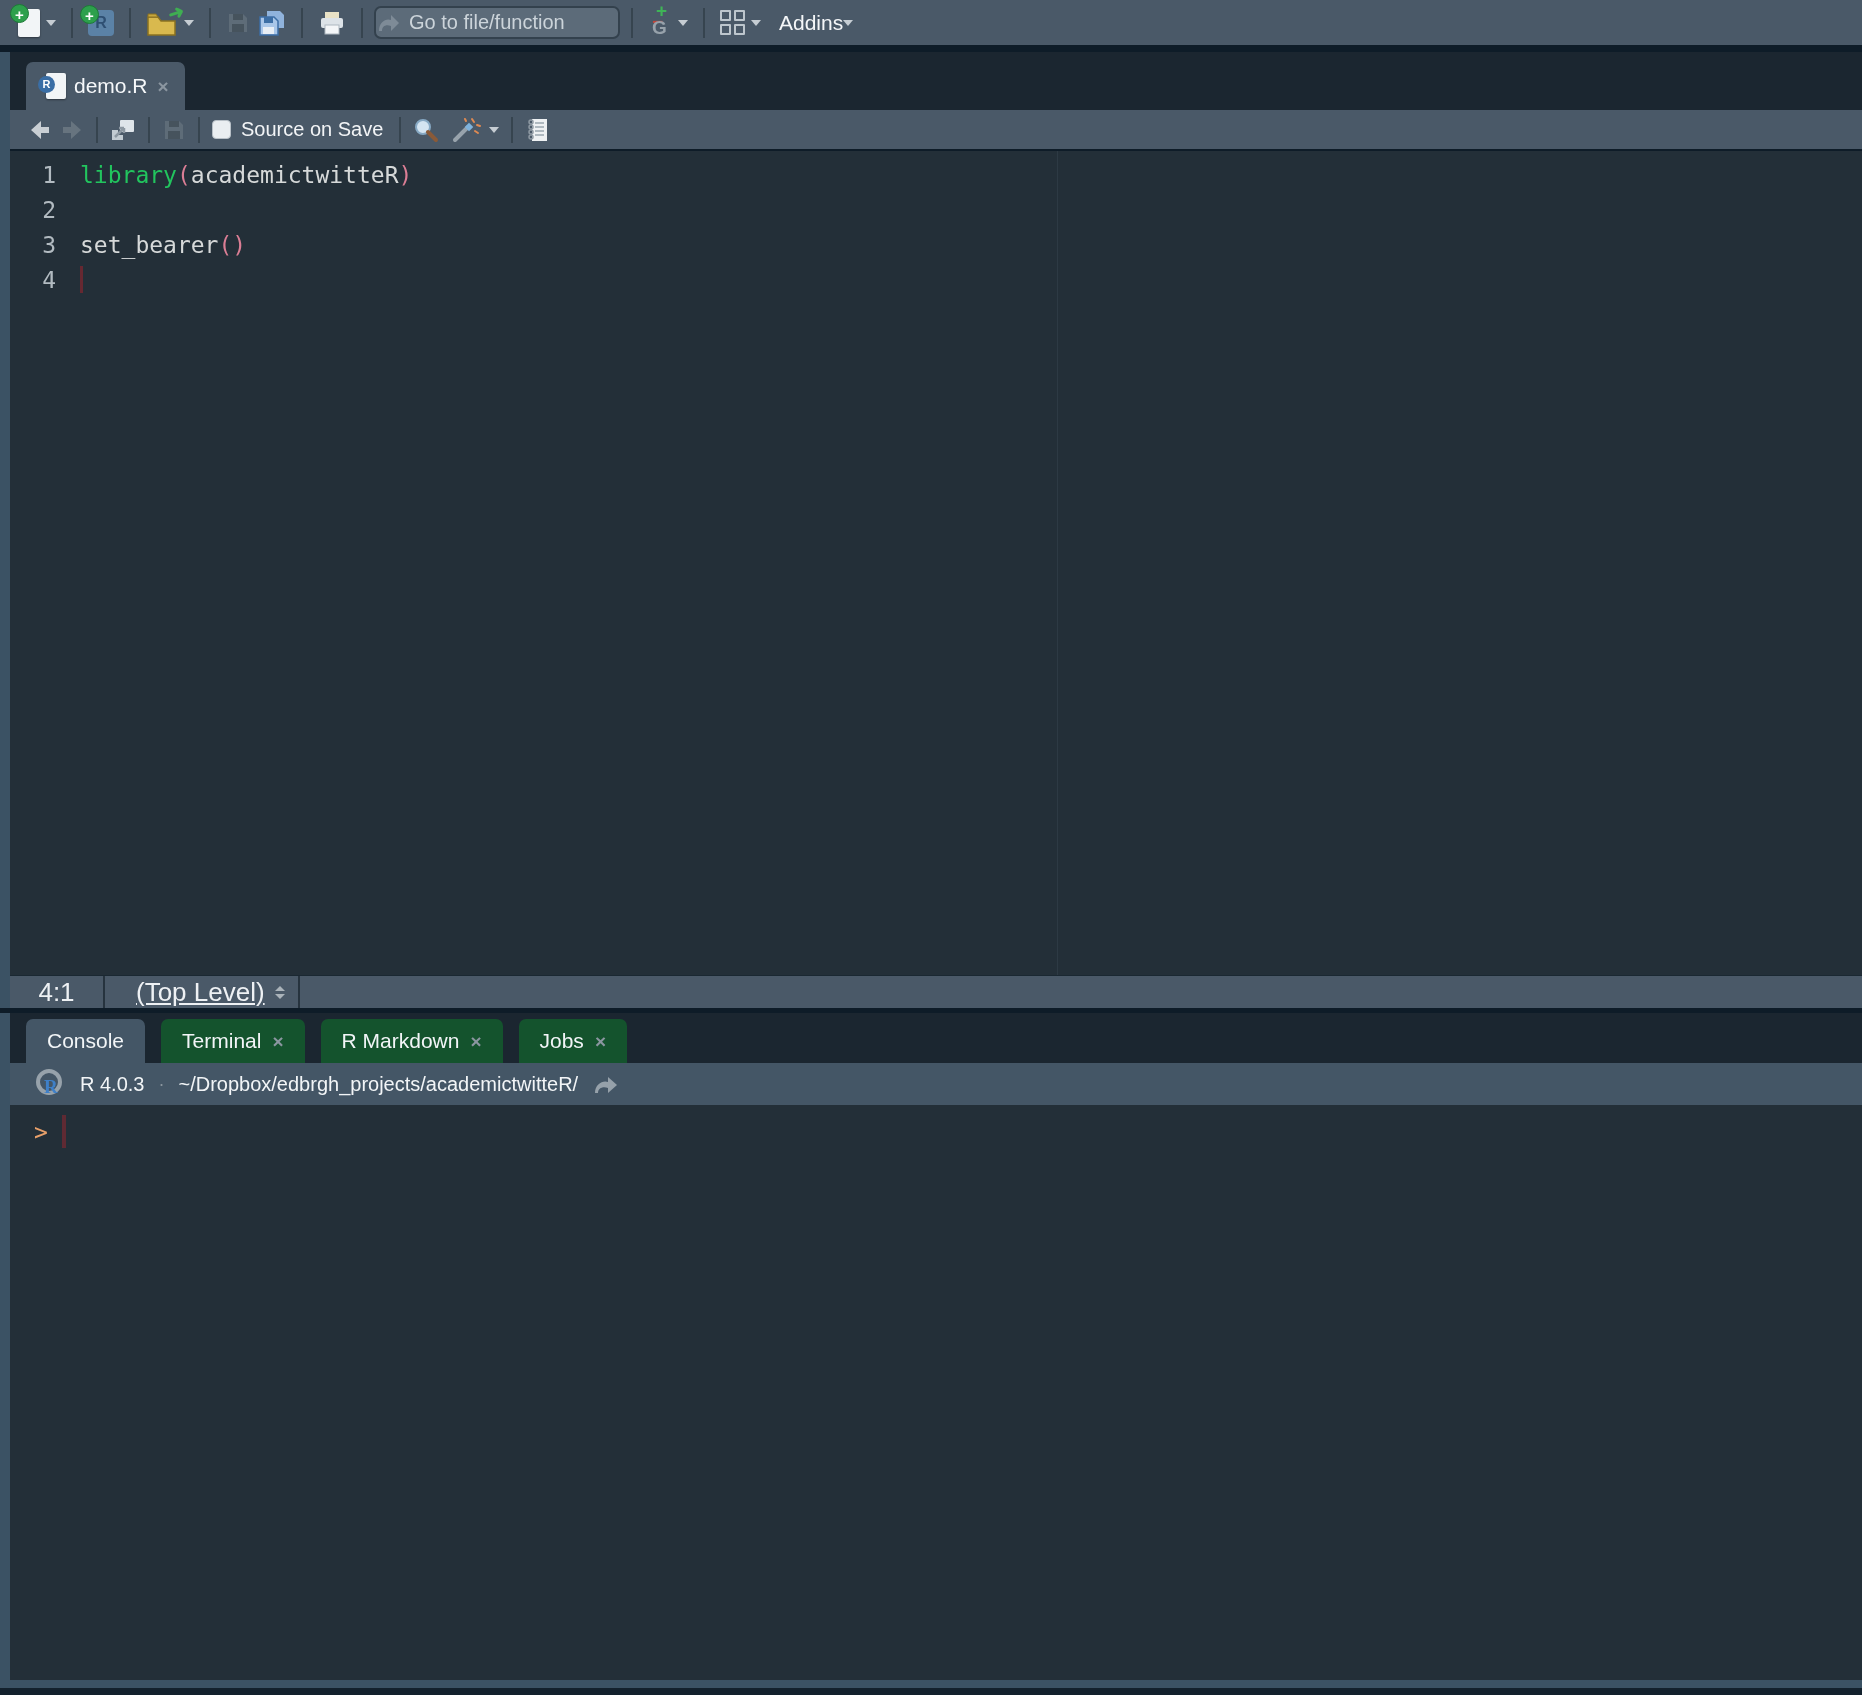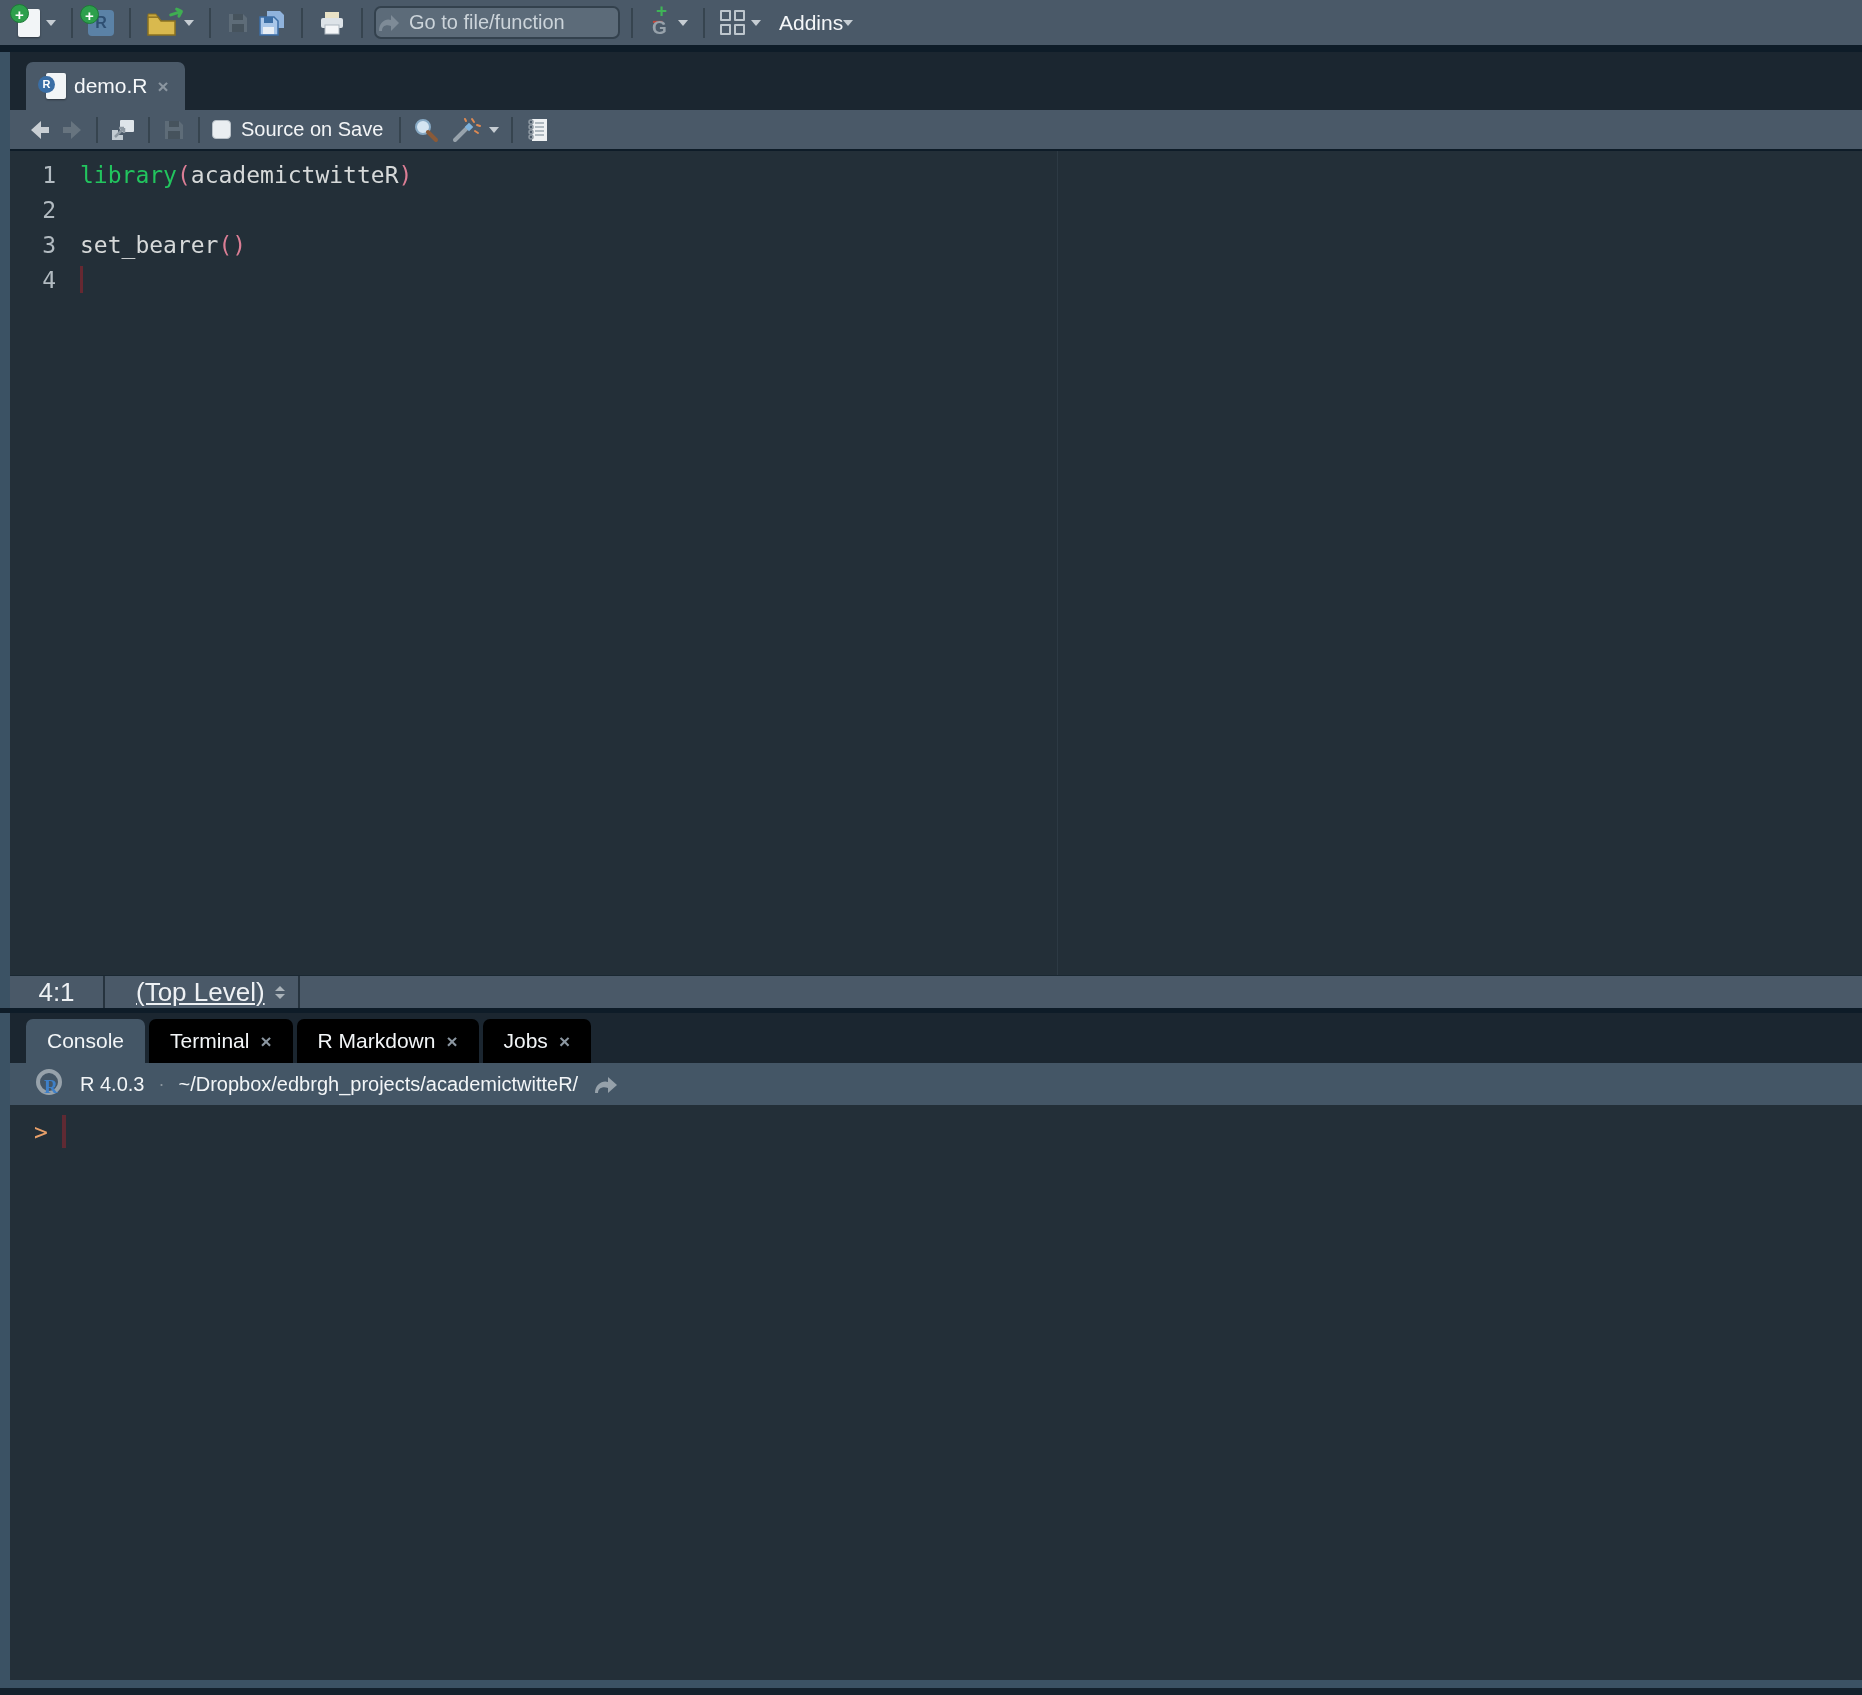--- a/index.html
+++ b/index.html
@@ -96,24 +96,24 @@
   }
   .pos-box { width:95px; border-right:2px solid #26333e; display:flex; align-items:center; justify-content:center; }
   .scope-box { width:195px; border-right:2px solid #26333e; display:flex; align-items:center; padding-left:31px; gap:10px;text-decoration:underline; }
   .sort-icon { display:flex; flex-direction:column; gap:3px; }
   .sort-icon i { display:block; width:0; height:0; border-left:5px solid transparent; border-right:5px solid transparent; }
   .sort-up   { border-bottom:5px solid #aab3ba; }
   .sort-down { border-top:5px solid #aab3ba; }
 
   
   .console-pane { position:absolute; left:10px; top:1013px; width:1852px; height:667px; }
-  .console-tabstrip { height:50px; background:#1b2630; display:flex; align-items:flex-end; gap:4px; padding-left:16px; }
+  .console-tabstrip { height:50px; background:#1b2630; display:flex; align-items:flex-end; gap:16px; padding-left:16px; }
   .c-tab {
     height:44px; border-radius:7px 7px 0 0; display:flex; align-items:center; gap:11px;
-    padding:0 21px; font-size:21px; color:#f2f5f7; background:#000000;
+    padding:0 21px; font-size:21px; color:#f2f5f7; background:#14532d;
   }
   .c-tab.active { background:#445666; }
   .console-header {
     height:42px; background:#445666; display:flex; align-items:center; padding-left:26px; gap:14px;
     font-size:20px; color:#f2f5f7;
   }
   .r-logo { position:relative; width:30px; height:30px; flex:none; }
   .r-ring { display:block; width:26px; height:26px; border:4px solid #97a2ab; border-radius:50%; }
   .r-letter { position:absolute; left:8px; top:7px; font-size:19px; font-weight:bold; color:#3f80c8;
     font-family:"Liberation Serif", serif; }

